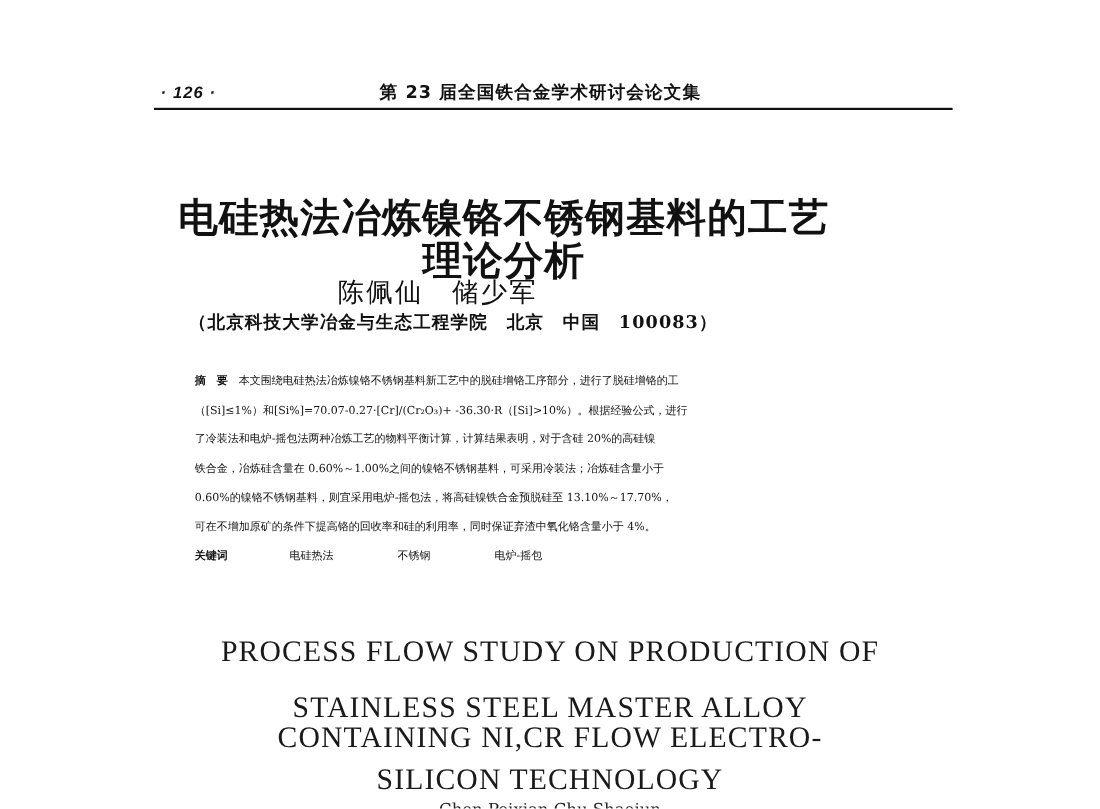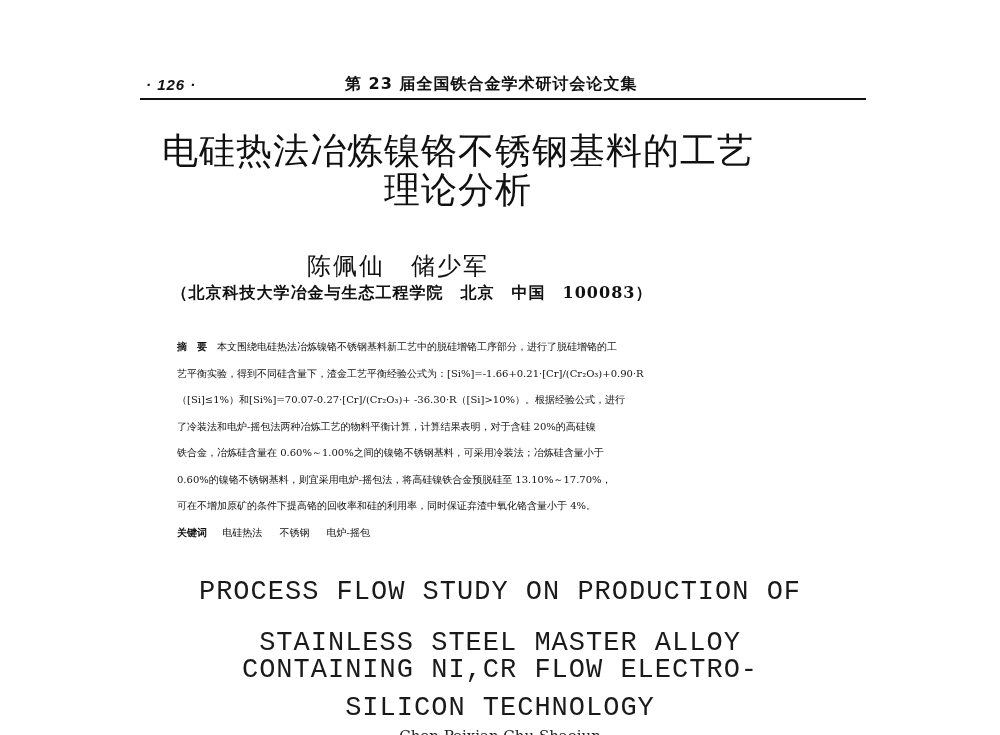--- a/index.html
+++ b/index.html
@@ -48,24 +48,25 @@
       width: 726px;
       height: 2px;
       background: #111;
     }
     .title-zh {
       position: absolute;
       left: 0;
       width: 916px;
       text-align: center;
       font-family: "DejaVu Sans", sans-serif;
-      font-weight: normal;
+      font-weight: bold;
       font-size: 36px;
       line-height: 52px;
       letter-spacing: 1px;
+      margin-top: 48px;
     }
     .title-zh.l1 { top: 125px; }
     .title-zh.l2 { top: 164px; }
     .authors-zh {
       position: absolute;
       top: 250px;
       left: 0;
       width: 796px;
       text-align: center;
       font-family: "DejaVu Serif", serif;
@@ -103,27 +104,28 @@
       font-weight: bold;
       margin-right: 10px;
     }
     .kw-label {
       font-family: "DejaVu Sans", sans-serif;
       font-weight: bold;
       margin-right: 12px;
     }
     .kw {
       margin-right: 14px;
+      margin-left: 41px;
     }
     .title-en {
       position: absolute;
       left: 0;
       width: 1000px;
       text-align: center;
-      font-family: Liberation Mono, monospace;
+      font-family: Liberation Serif, serif;
       font-size: 27px;
       line-height: 36px;
       letter-spacing: 1px;
       color: #1a1a1a;
     }
     .title-en.e1 { top: 574px; }
     .title-en.e2 { top: 613px; margin-top: 12px; }
     .title-en.e3 { top: 652px; }
     .title-en.e4 { top: 690px; }
     .authors-en {
@@ -147,21 +149,20 @@
 <div class="head-rule"></div>
 
 <div class="title-zh l1">电硅热法冶炼镍铬不锈钢基料的工艺</div>
 <div class="title-zh l2">理论分析</div>
 
 <div class="authors-zh">陈佩仙　储少军</div>
 <div class="affil-zh">（北京科技大学冶金与生态工程学院　北京　中国　100083）</div>
 
 <div class="abstract">
   <span class="line"><span class="abs-label">摘　要</span><span>本文围绕电硅热法冶炼镍铬不锈钢基料新工艺中的脱硅增铬工序部分，进行了脱硅增铬的工</span></span>
-  <span class="line">艺平衡实验，得到不同硅含量下，渣金工艺平衡经验公式为：[Si%]=-1.66+0.21·[Cr]/(Cr₂O₃)+0.90·R</span>
   <span class="line">（[Si]≤1%）和[Si%]=70.07-0.27·[Cr]/(Cr₂O₃)+ -36.30·R（[Si]&gt;10%）。根据经验公式，进行</span>
   <span class="line">了冷装法和电炉-摇包法两种冶炼工艺的物料平衡计算，计算结果表明，对于含硅 20%的高硅镍</span>
   <span class="line">铁合金，冶炼硅含量在 0.60%～1.00%之间的镍铬不锈钢基料，可采用冷装法；冶炼硅含量小于</span>
   <span class="line">0.60%的镍铬不锈钢基料，则宜采用电炉-摇包法，将高硅镍铁合金预脱硅至 13.10%～17.70%，</span>
   <span class="line">可在不增加原矿的条件下提高铬的回收率和硅的利用率，同时保证弃渣中氧化铬含量小于 4%。</span>
   <span class="line">
     <span class="kw-label">关键词</span>
     <span class="kw">电硅热法</span>
     <span class="kw">不锈钢</span>
     <span class="kw">电炉-摇包</span>

